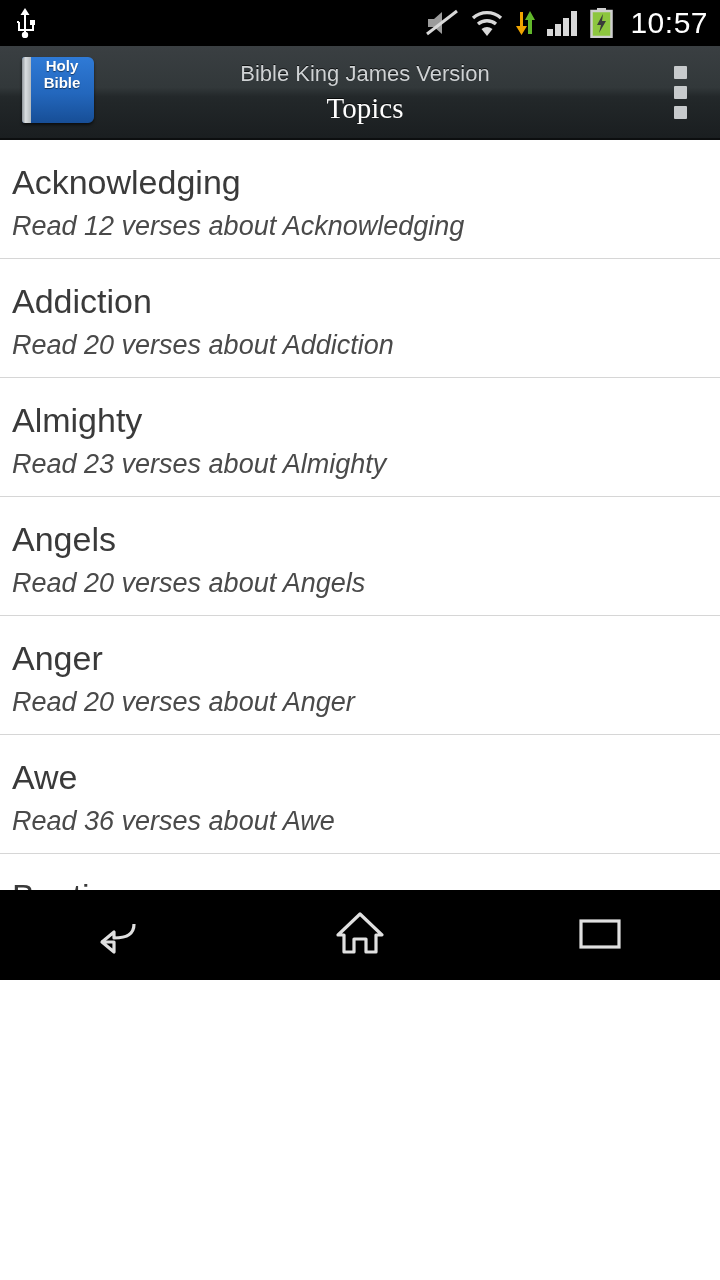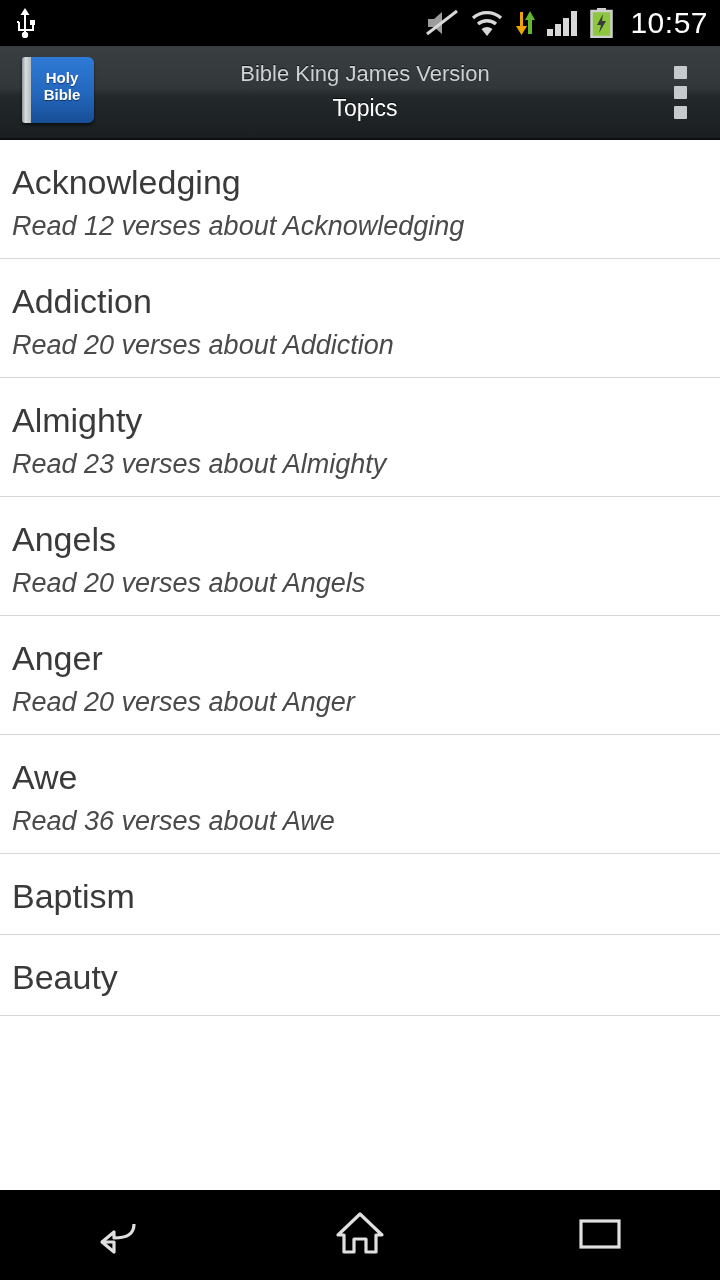--- a/index.html
+++ b/index.html
@@ -2,21 +2,21 @@
 <html><head>
 <meta charset="utf-8">
 <style>
   * { box-sizing: border-box; margin: 0; padding: 0; }
   html, body {
     width: 720px; height: 1280px;
     background: #ffffff;
     font-family: "Liberation Sans", sans-serif;
     overflow: hidden;
   }
-  #screen { position: relative; width: 720px; height: 1280px; background:#fff; }
+  #screen { position: relative; width: 720px; height: 980px; background:#fff; }
 
   
   .statusbar {
     height: 46px; background:#000; display:flex; align-items:center;
     padding: 0 12px; color:#fff;
   }
   .sb-left { display:flex; align-items:center; gap:10px; flex:1; }
   .sb-right { display:flex; align-items:center; gap:10px; }
   .sb-time { font-size: 30px; color:#fff; letter-spacing:0.5px; margin-left:6px; }
   .icon-svg { display:block; }
@@ -36,32 +36,33 @@
     background: linear-gradient(to bottom, #2f7ad6 0%, #2367bd 55%, #174e96 100%);
     border-radius: 3px 6px 6px 3px;
     box-shadow: 0 2px 3px rgba(0,0,0,.6);
   }
   .book:after {
     content:""; position:absolute; left:0; top:0; width:9px; height:100%;
     background: linear-gradient(to right,#8e9499,#d9dde0 40%, #b5babd);
     border-radius: 3px 0 0 3px;
   }
   .book-text {
-    position:absolute; left:12px; top:12px; right:4px;
+    position:absolute; left:12px; top:0; right:4px;
     color:#fff; font-size:15px; line-height:17px; font-weight:bold;
     text-align:center; text-shadow: 0 1px 1px rgba(0,0,0,.5);
   }
   .titles { flex:1; text-align:center; margin-left:-20px; }
   .ab-title {
     font-size:22px; color:#cfd2d4; line-height:32px; font-weight:400;
     text-shadow: 0 -1px 0 rgba(0,0,0,.7);
   }
   .ab-sub {
-    font-size:23px; color:#ffffff; line-height:36px;
+    font-size:29px; color:#ffffff; line-height:36px;
     text-shadow: 0 -1px 0 rgba(0,0,0,.7);
+    font-family: Liberation Serif, serif;
   }
   .overflow {
     width: 60px; height: 94px; display:flex; flex-direction:column;
     align-items:center; justify-content:center; gap:7px; margin-right:10px;
   }
   .ov-dot { width:13px; height:13px; background:#c7cacc; border-radius:1px; }
 
   
   .list { position:absolute; top:140px; left:0; right:0; bottom:90px; overflow:hidden; background:#fff; }
   .row { padding: 22px 17px 18px 12px; border-bottom: 1px solid #d6d6d6; }

